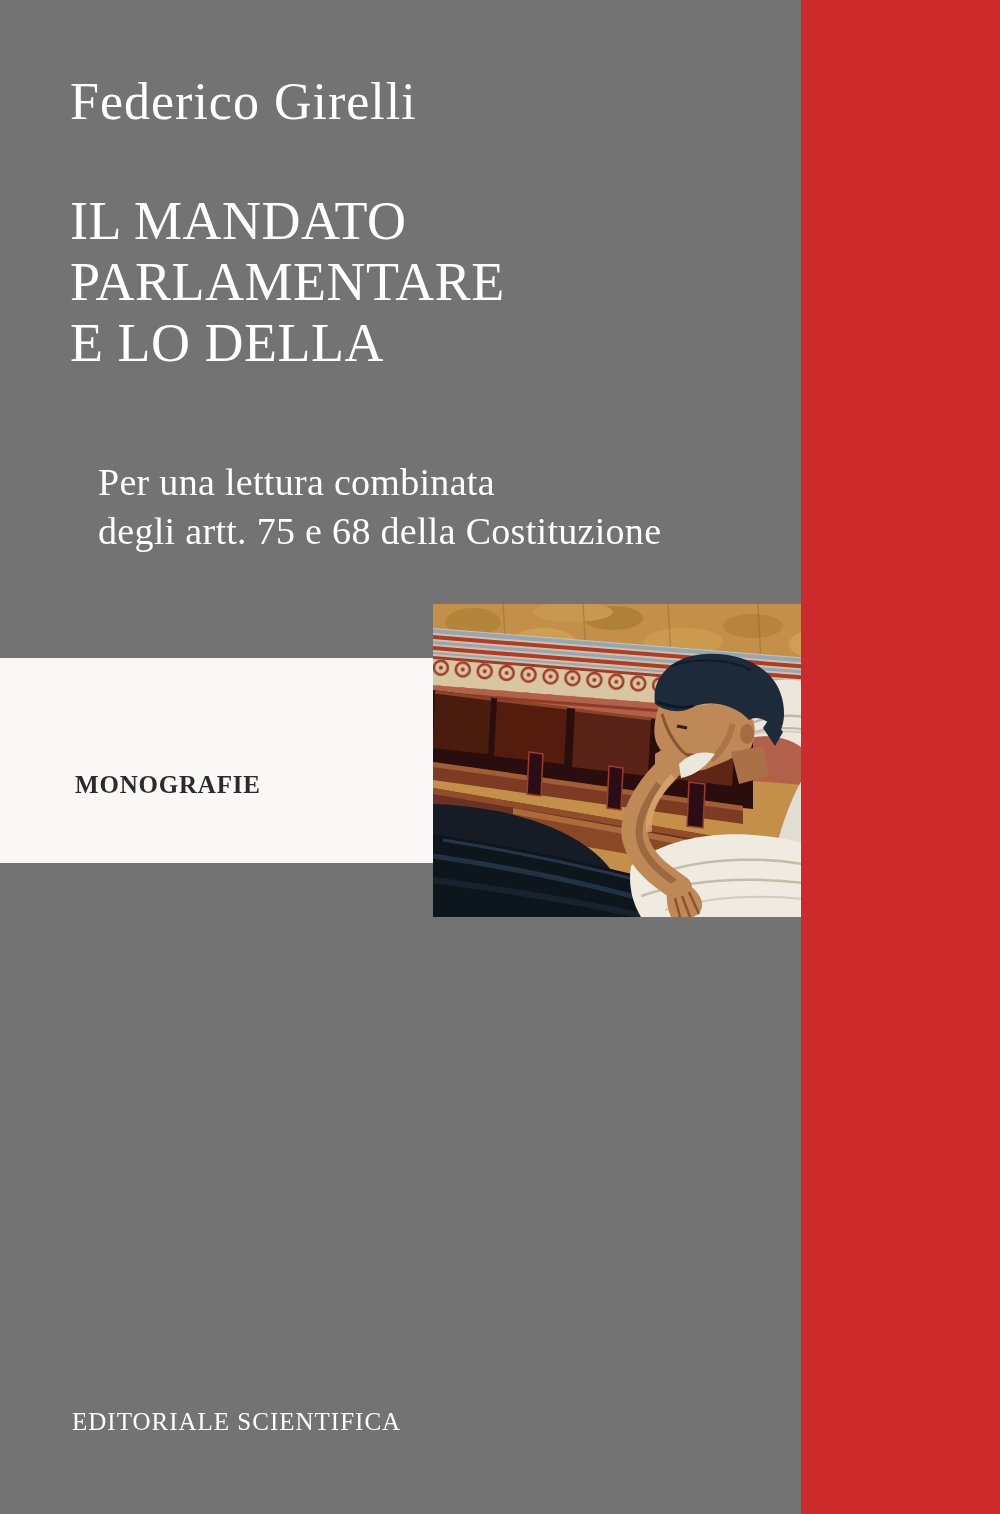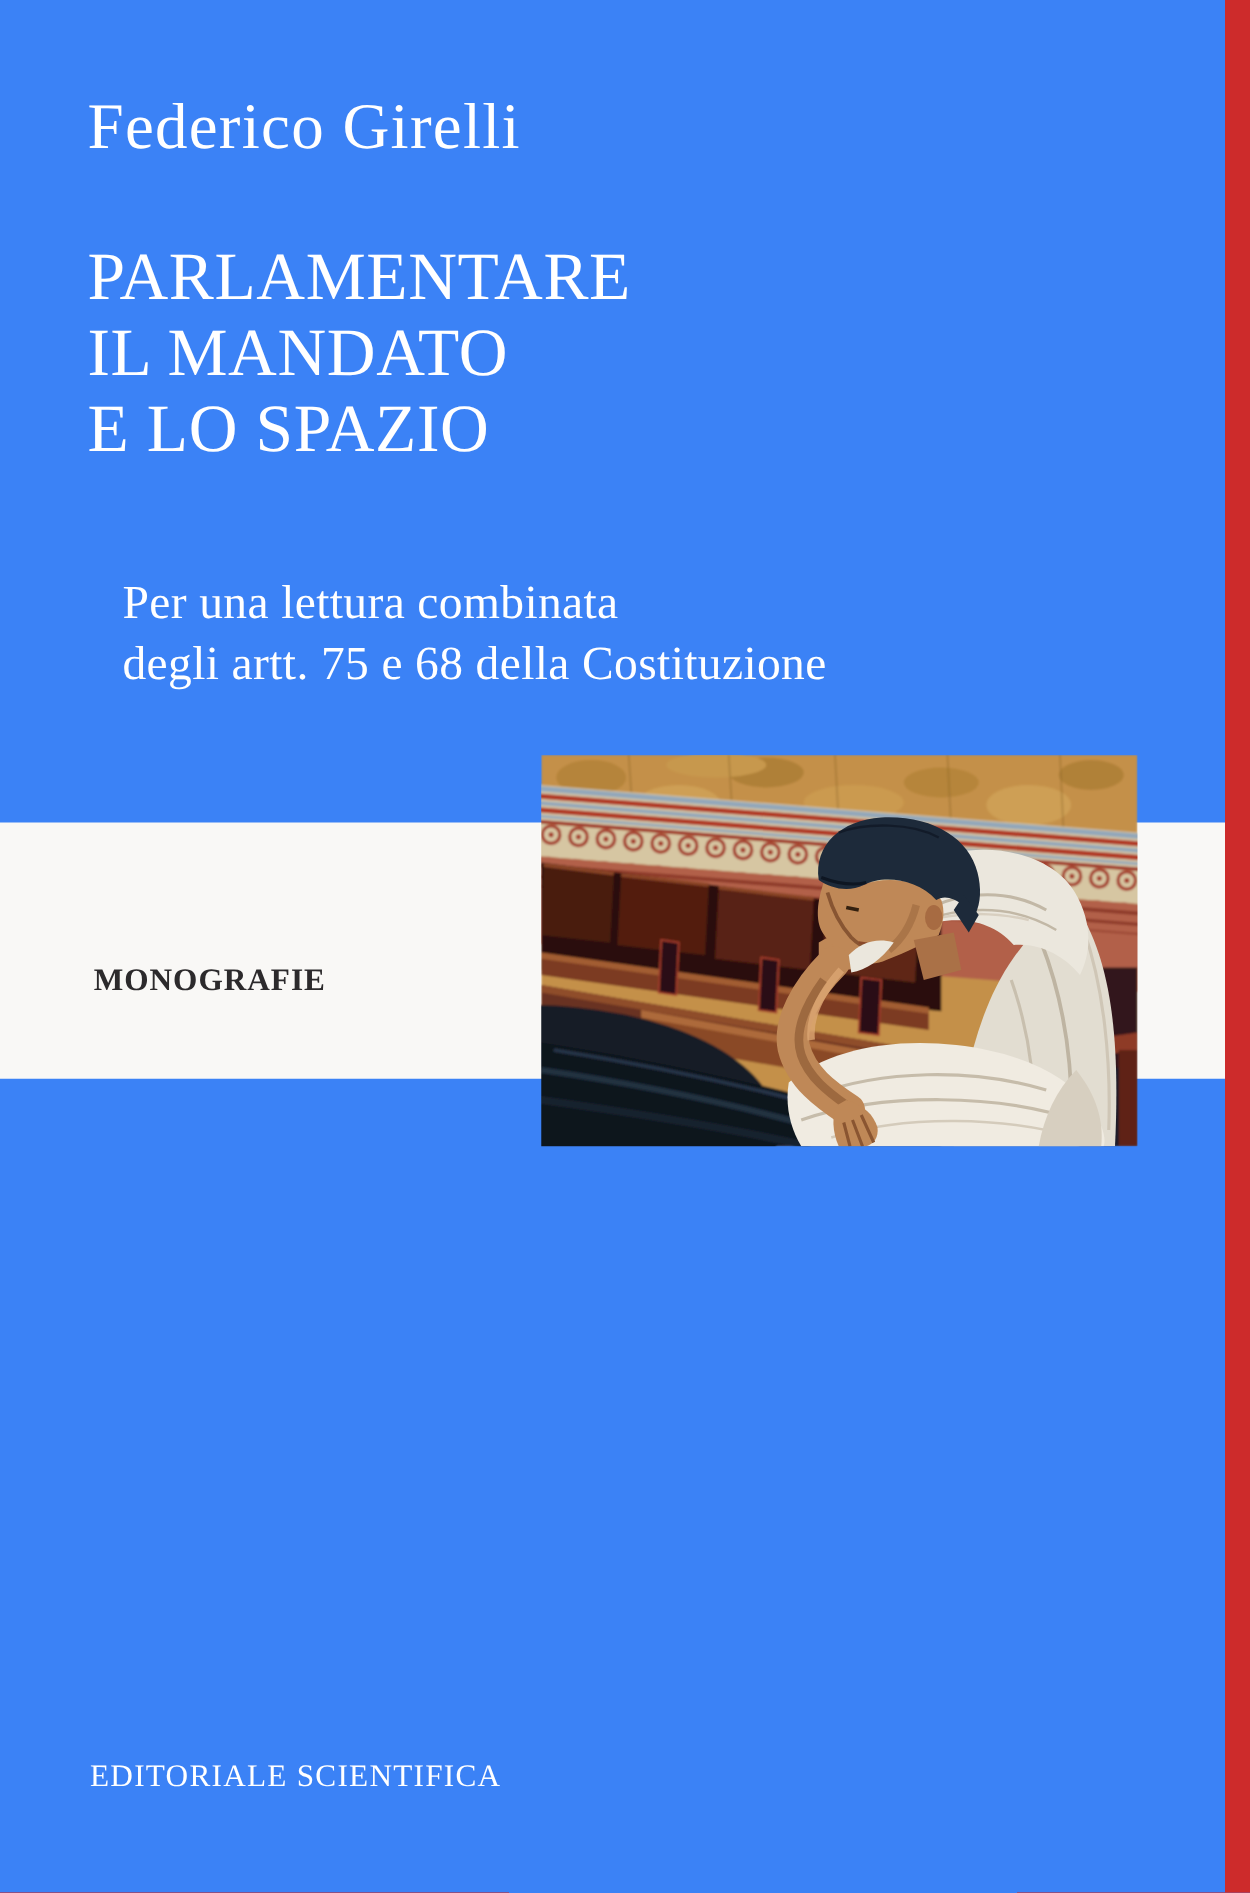--- a/index.html
+++ b/index.html
@@ -1,20 +1,20 @@
 <!DOCTYPE html>
 <html><head>
 <meta charset="utf-8">
 <style>
   html, body { margin: 0; padding: 0; background: #cd2b2b; }
   .cover {
     position: relative;
-    width: 980px;
+    width: 801px;
     height: 1514px;
-    background: #3b82f6;
+    background: #737373;
     overflow: hidden;
     font-family: "Liberation Serif", serif;
   }
   .author {
     position: absolute;
     left: 70px; top: 72px;
     font-size: 52px;
     line-height: 60px;
     color: #ffffff;
     letter-spacing: 1px;
@@ -79,23 +79,23 @@
   }
 </style>
 </head>
 <body>
 
 <div class="cover">
 
   <div class="author">Federico Girelli</div>
 
   <div class="title">
+    <div>IL MANDATO</div>
     <div>PARLAMENTARE</div>
-    <div>IL MANDATO</div>
-    <div>E LO SPAZIO</div>
+    <div>E LO DELLA</div>
   </div>
 
   <div class="subtitle">
     <div>Per una lettura combinata</div>
     <div>degli artt. 75 e 68 della Costituzione</div>
   </div>
 
   <div class="band"></div>
 
   <div class="series-collection">MONOGRAFIE</div>

